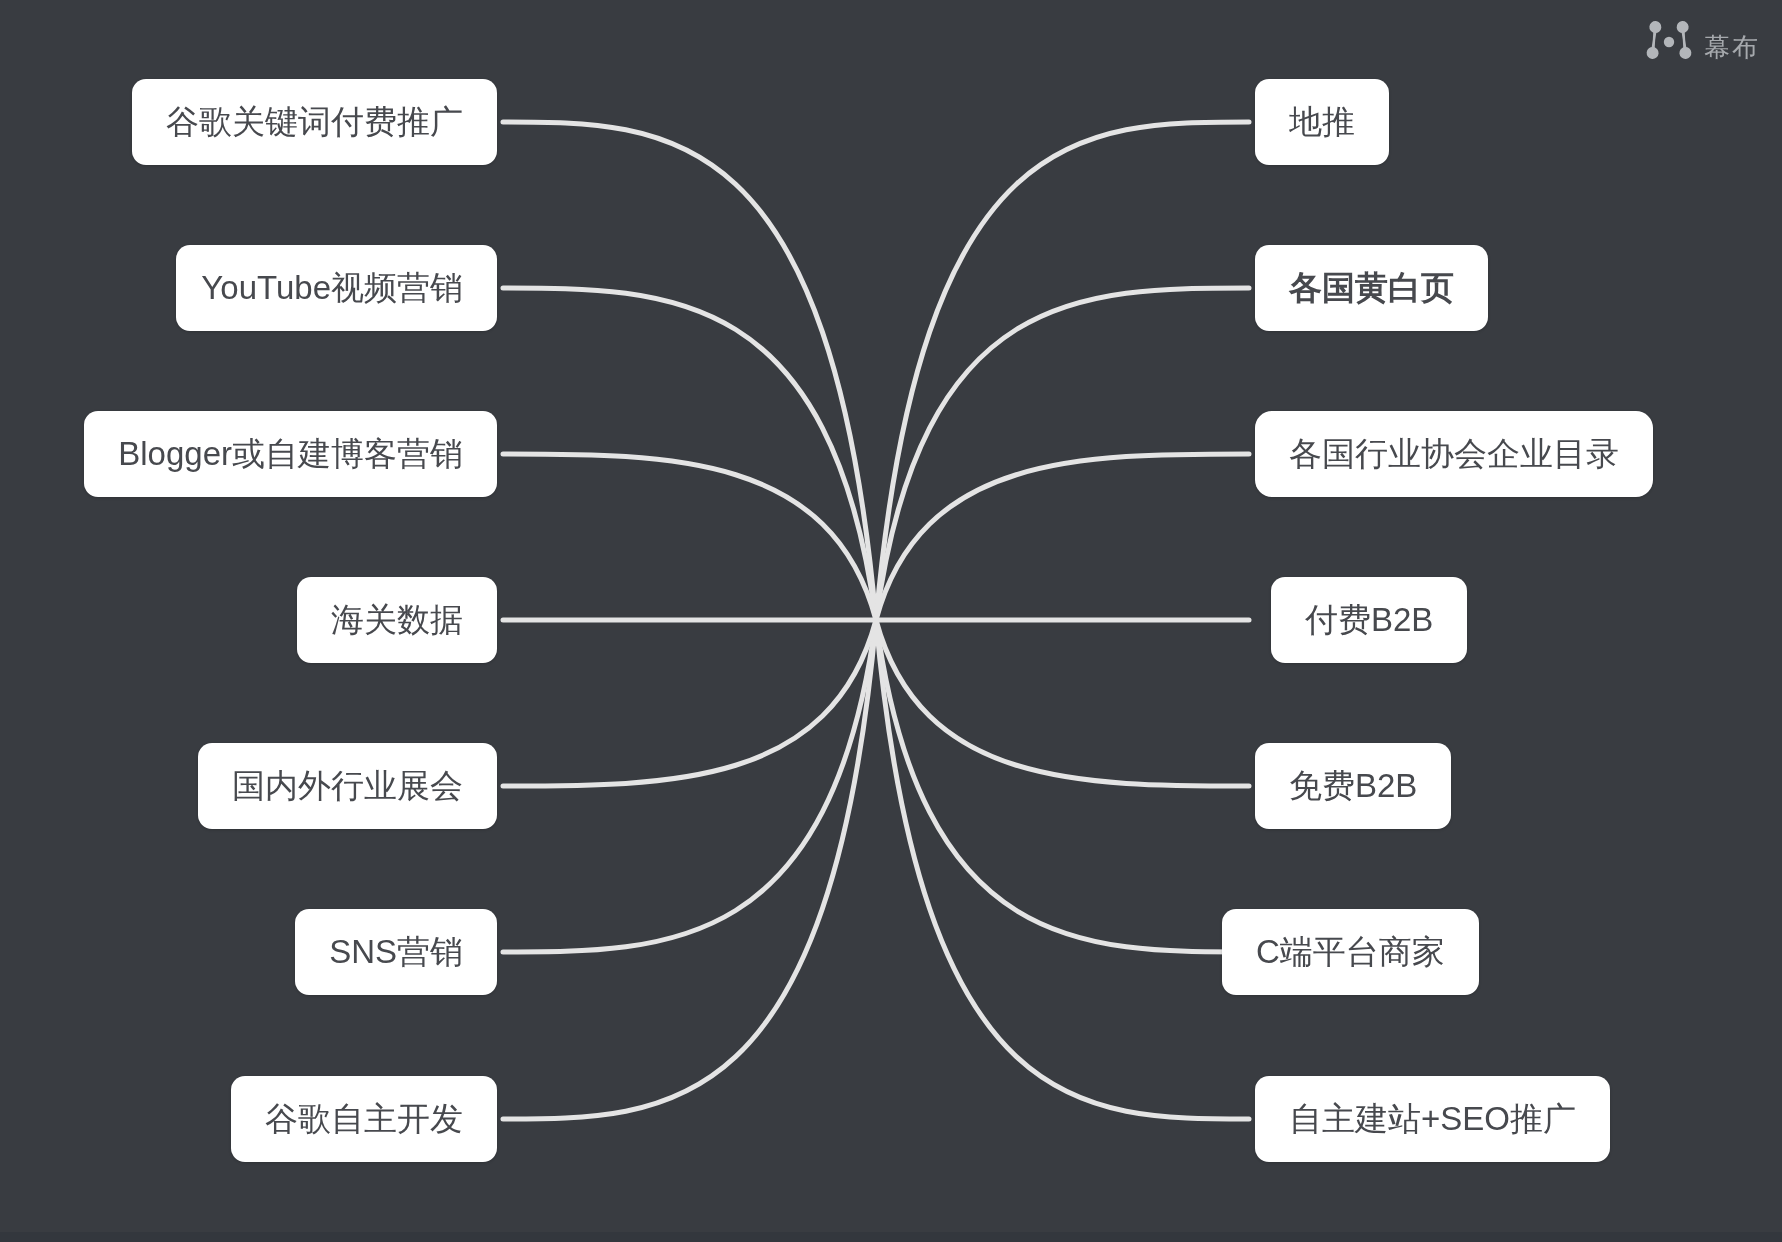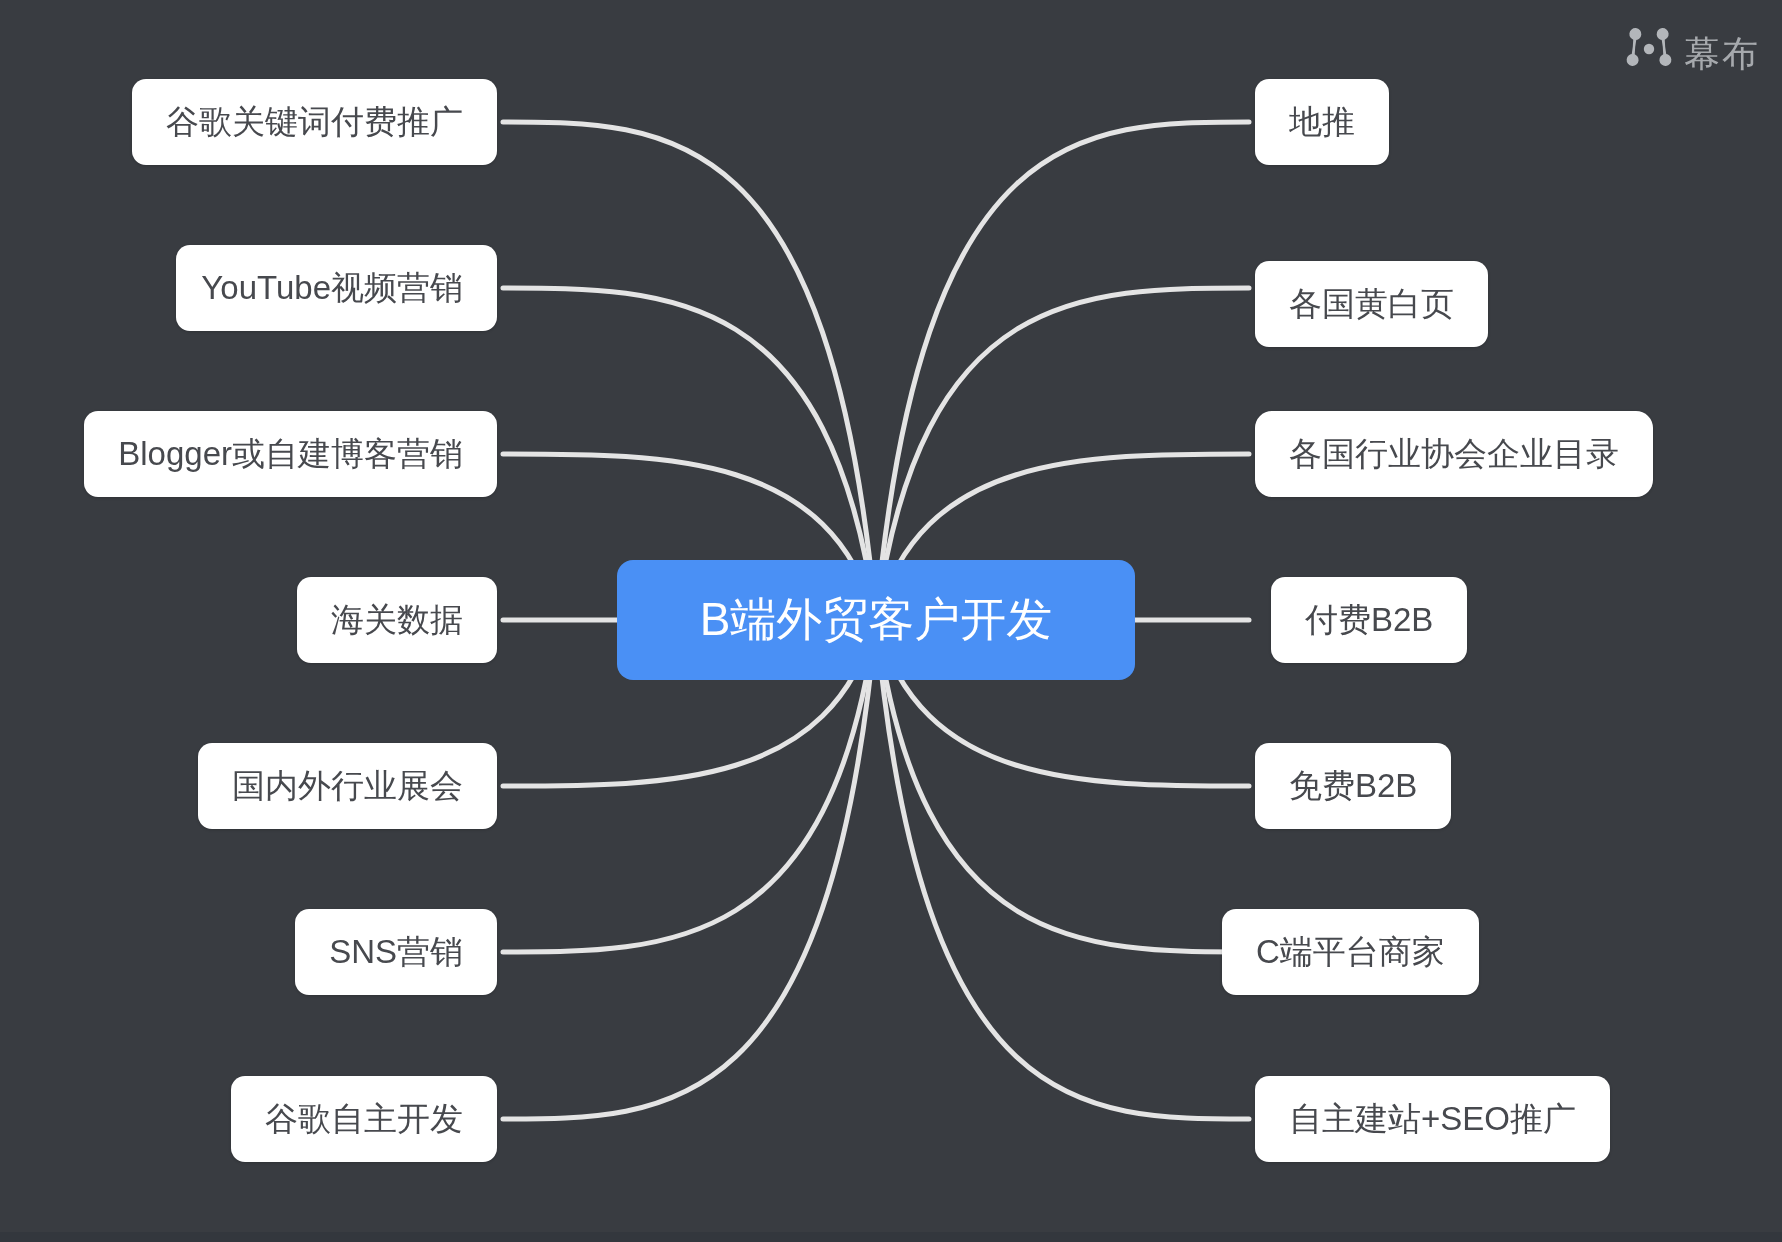--- a/index.html
+++ b/index.html
@@ -56,21 +56,21 @@
   #logo {
     position: absolute;
     top: 14px;
     right: 22px;
     display: flex;
     align-items: center;
     gap: 12px;
   }
   #logo .logo-text {
     color: var(--logo-text, #a6a9ad);
-    font-size: 36px;
+    font-size: 26px;
     letter-spacing: 2px;
     margin-top: 16px;
   }
   #bottom-strip {
     position: absolute;
     left: 0;
     bottom: 0;
     width: 100%;
     height: 10px;
     background: #30333a;
@@ -100,29 +100,28 @@
 
   <div id="nodes">
       <div class="node left" style="top: 122px; right: 1285px; text-align: center;">谷歌关键词付费推广</div>
       <div class="node left" style="top: 288px; right: 1285px; padding-left: 25px;">YouTube视频营销</div>
       <div class="node left" style="top: 454px; right: 1285px;">Blogger或自建博客营销</div>
       <div class="node left" style="top: 620px; right: 1285px;">海关数据</div>
       <div class="node left" style="top: 786px; right: 1285px;">国内外行业展会</div>
       <div class="node left" style="top: 952px; right: 1285px;">SNS营销</div>
       <div class="node left" style="top: 1119px; right: 1285px;">谷歌自主开发</div>
       <div class="node right" style="top: 122px; left: 1255px;">地推</div>
-      <div class="node right" style="top: 304px; left: 1255px;">各国黄白页</div>
+      <div class="node right" style="top: 288px; left: 1255px; font-weight: bold;">各国黄白页</div>
       <div class="node right" style="top: 454px; left: 1255px; border-radius: 17px;">各国行业协会企业目录</div>
       <div class="node right" style="top: 620px; left: 1255px; margin-left: 16px;">付费B2B</div>
       <div class="node right" style="top: 786px; left: 1255px;">免费B2B</div>
       <div class="node right" style="top: 952px; left: 1222px; text-align: right;">C端平台商家</div>
       <div class="node right" style="top: 1119px; left: 1255px;">自主建站+SEO推广</div>
     </div>
 
-  <div id="center-node">B端外贸客户开发</div>
 
   <div id="logo">
     <svg width="46" height="40" viewBox="0 0 46 40" xmlns="http://www.w3.org/2000/svg">
       <g fill="#b3b6ba">
         <g transform="rotate(6 8 20)">
           <circle cx="8" cy="7" r="6"></circle>
           <circle cx="8" cy="33" r="6"></circle>
           <path d="M5.6 7 C7.2 15 7.2 25 5.6 33 L10.4 33 C8.8 25 8.8 15 10.4 7 Z"></path>
         </g>
         <g transform="rotate(-6 38 20)">

